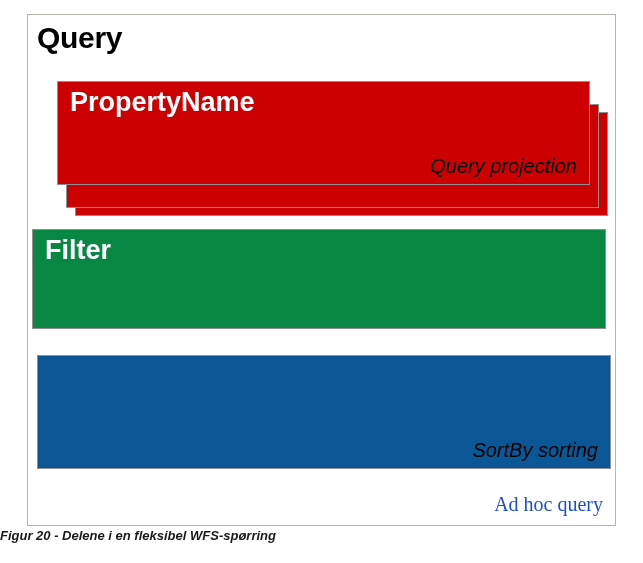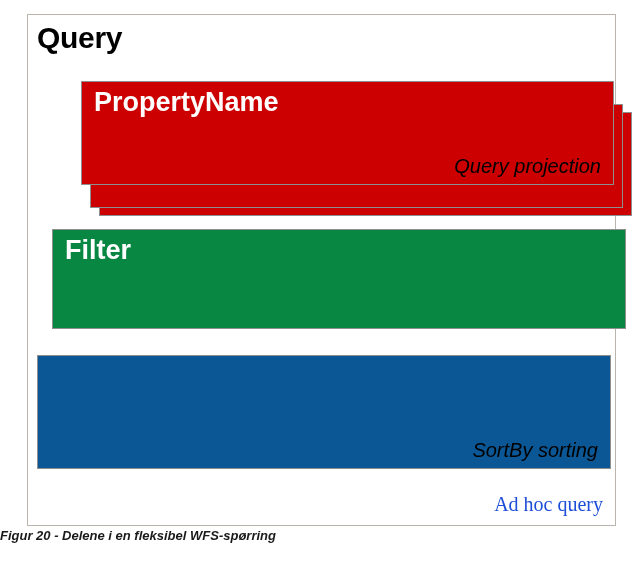--- a/index.html
+++ b/index.html
@@ -71,30 +71,29 @@
     color: #000000;
     white-space: nowrap;
   }
 
   
   .stack-card {
     position: absolute;
     box-sizing: border-box;
     border: 1px solid #8f8f8f;
     background: #cc0000;
-    margin-left: 24px;
   }
   
   .stack-card.back   { left: 47px;  top: 97px;  width: 533px; height: 104px; }
   .stack-card.middle { left: 38px;  top: 89px;  width: 533px; height: 104px; }
   .stack-card.front  { left: 29px;  top: 66px;  width: 533px; height: 104px; }
 
   
   .box-filter {
-    left: 24px;
+    left: 4px;
     top: 214px;
     width: 574px;
     height: 100px;
     background: #078741;
   }
 
   
   .box-sortby {
     left: 9px;
     top: 340px;

